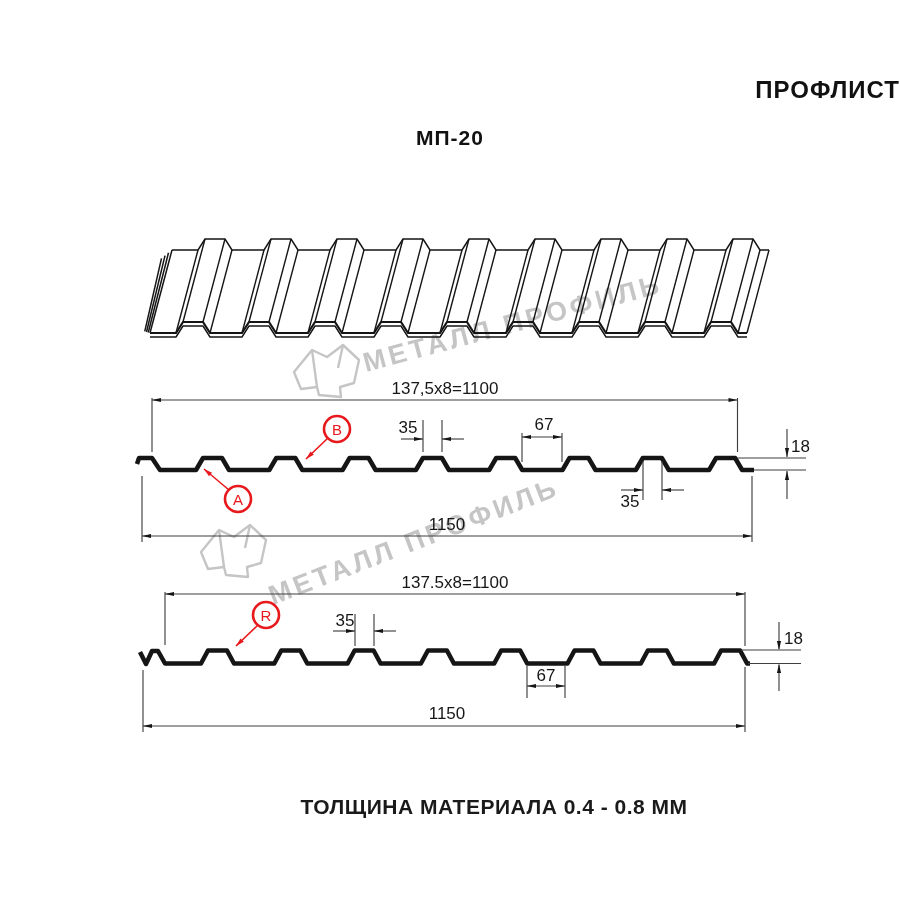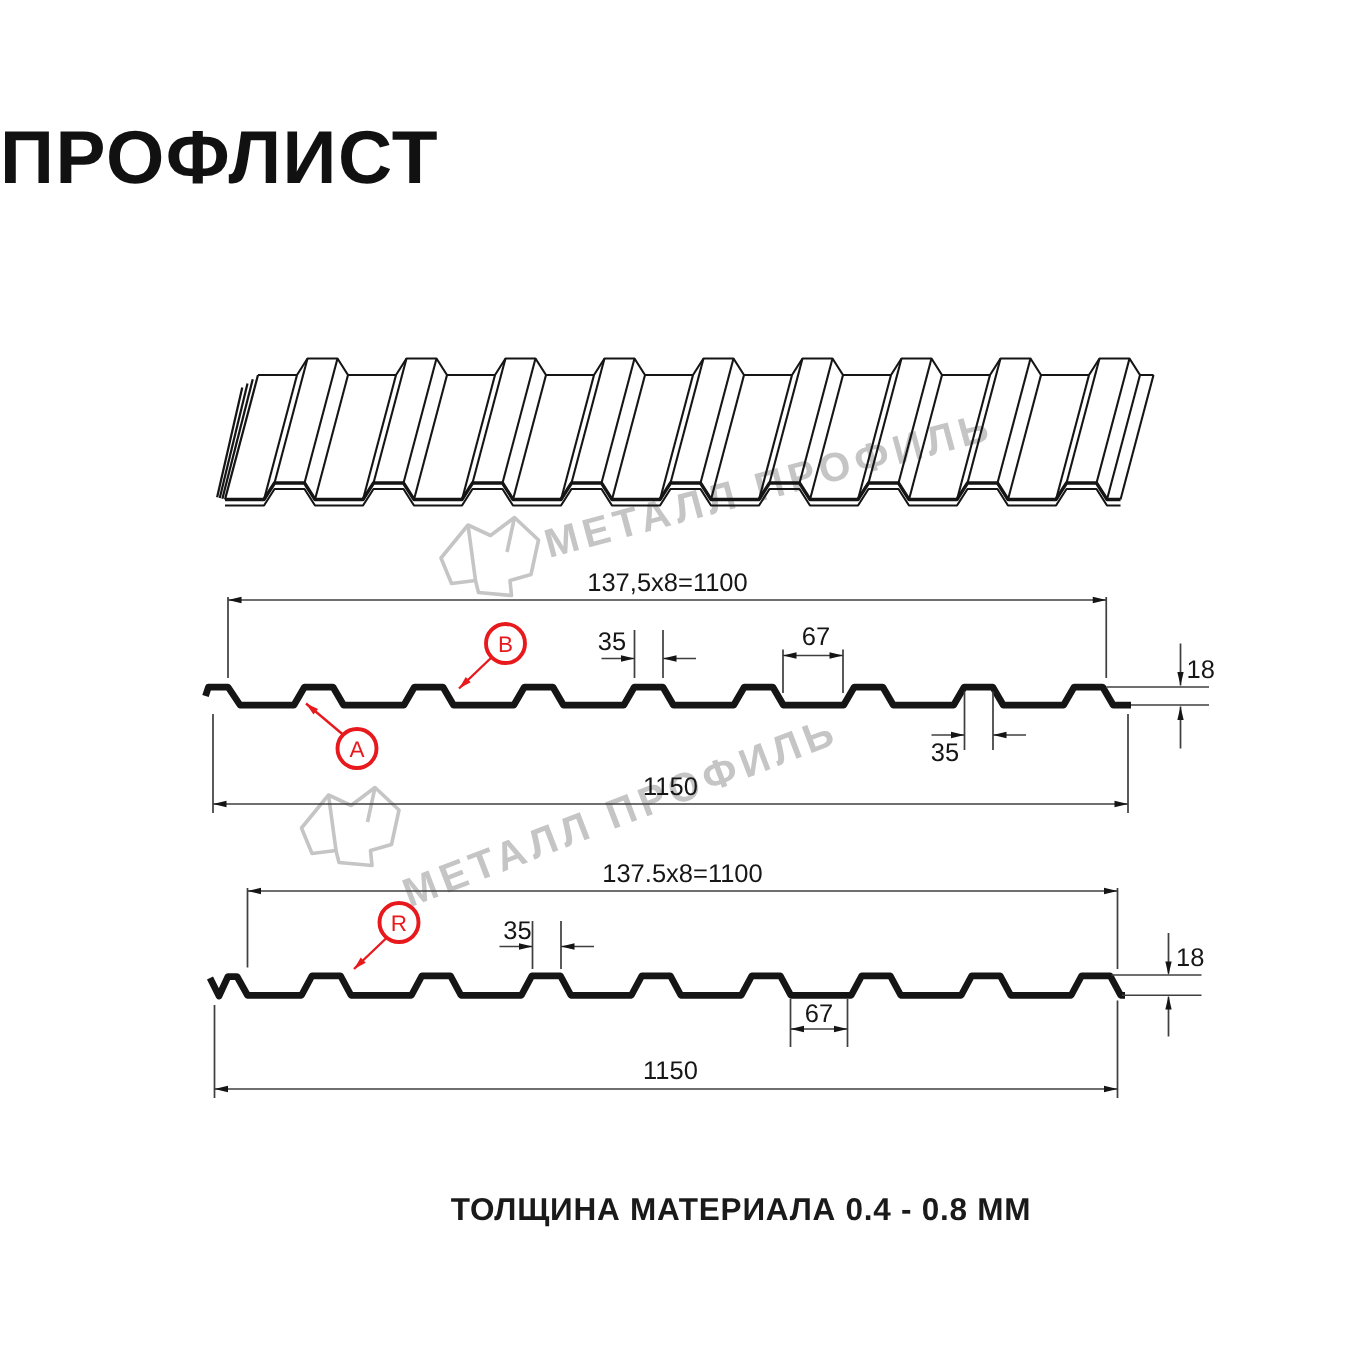--- a/index.html
+++ b/index.html
@@ -1,22 +1,22 @@
 <!DOCTYPE html>
 <html style="--red: #e8191c; --ink: #151515; --dimc: #3f3f3f; --wm: #c5c5c5;"><head>
 <meta charset="utf-8">
 <style>
   :root{
     --red:#e8191c; --ink:#151515; --dimc:#3f3f3f; --wm:#c5c5c5;
   }
   html,body{margin:0;padding:0;background:#ffffff;}
   #page{position:relative;width:900px;height:900px;background:#ffffff;overflow:hidden;
         font-family:"Liberation Sans",sans-serif;}
-  .title{position:absolute;left:0;top:76px;width:900px;text-align:left;
-         font-size:50px;font-weight:bold;letter-spacing:1px;color:#111;}
+  .title{position:absolute;left:0;top:76px;width:900px;text-align:right;
+         font-size:24px;font-weight:bold;letter-spacing:1px;color:#111;}
   .subtitle{position:absolute;left:0;top:126px;width:900px;text-align:center;
          font-size:21px;font-weight:bold;letter-spacing:1px;color:#111;}
   .footer{position:absolute;left:0;top:795px;width:900px;text-align:center;
          font-size:21px;font-weight:bold;letter-spacing:0.5px;color:#1a1a1a;padding-left:44px;}
   svg{position:absolute;left:0;top:0;}
   .thick{stroke:var(--ink);stroke-width:4.5;fill:none;stroke-linejoin:round;stroke-linecap:butt;}
   .dl{stroke:var(--dimc);stroke-width:1.15;fill:none;}
   .t3{stroke:var(--ink);fill:none;stroke-linejoin:round;}
   .hd{fill:var(--ink);stroke:none;}
   .rhd{fill:var(--red);stroke:none;}
@@ -28,20 +28,21 @@
   .wm{font-family:"Liberation Sans",sans-serif;font-size:27px;font-weight:bold;
       fill:var(--wm);letter-spacing:3.5px;}
   .wmlogo{stroke:var(--wm);stroke-width:2.4;fill:none;stroke-linejoin:round;}
 </style>
 </head>
 <body>
 
 <div id="page">
 
   <div class="title">ПРОФЛИСТ</div>
+  <div class="subtitle">МП-20</div>
 
   <svg id="cv" width="900" height="900" viewBox="0 0 900 900">
     <defs>
       <g id="mp-logo">
         <path class="wmlogo" d="M4 30 L22 8 L37 15 L53 3 L69 18 L64 41 L50 45 L51 55 L29 53 L27 45 L11 47 Z"></path>
         <path class="wmlogo" d="M22 8 L27 45 M53 3 L48 26"></path>
       </g>
     </defs>
 
     <g>

